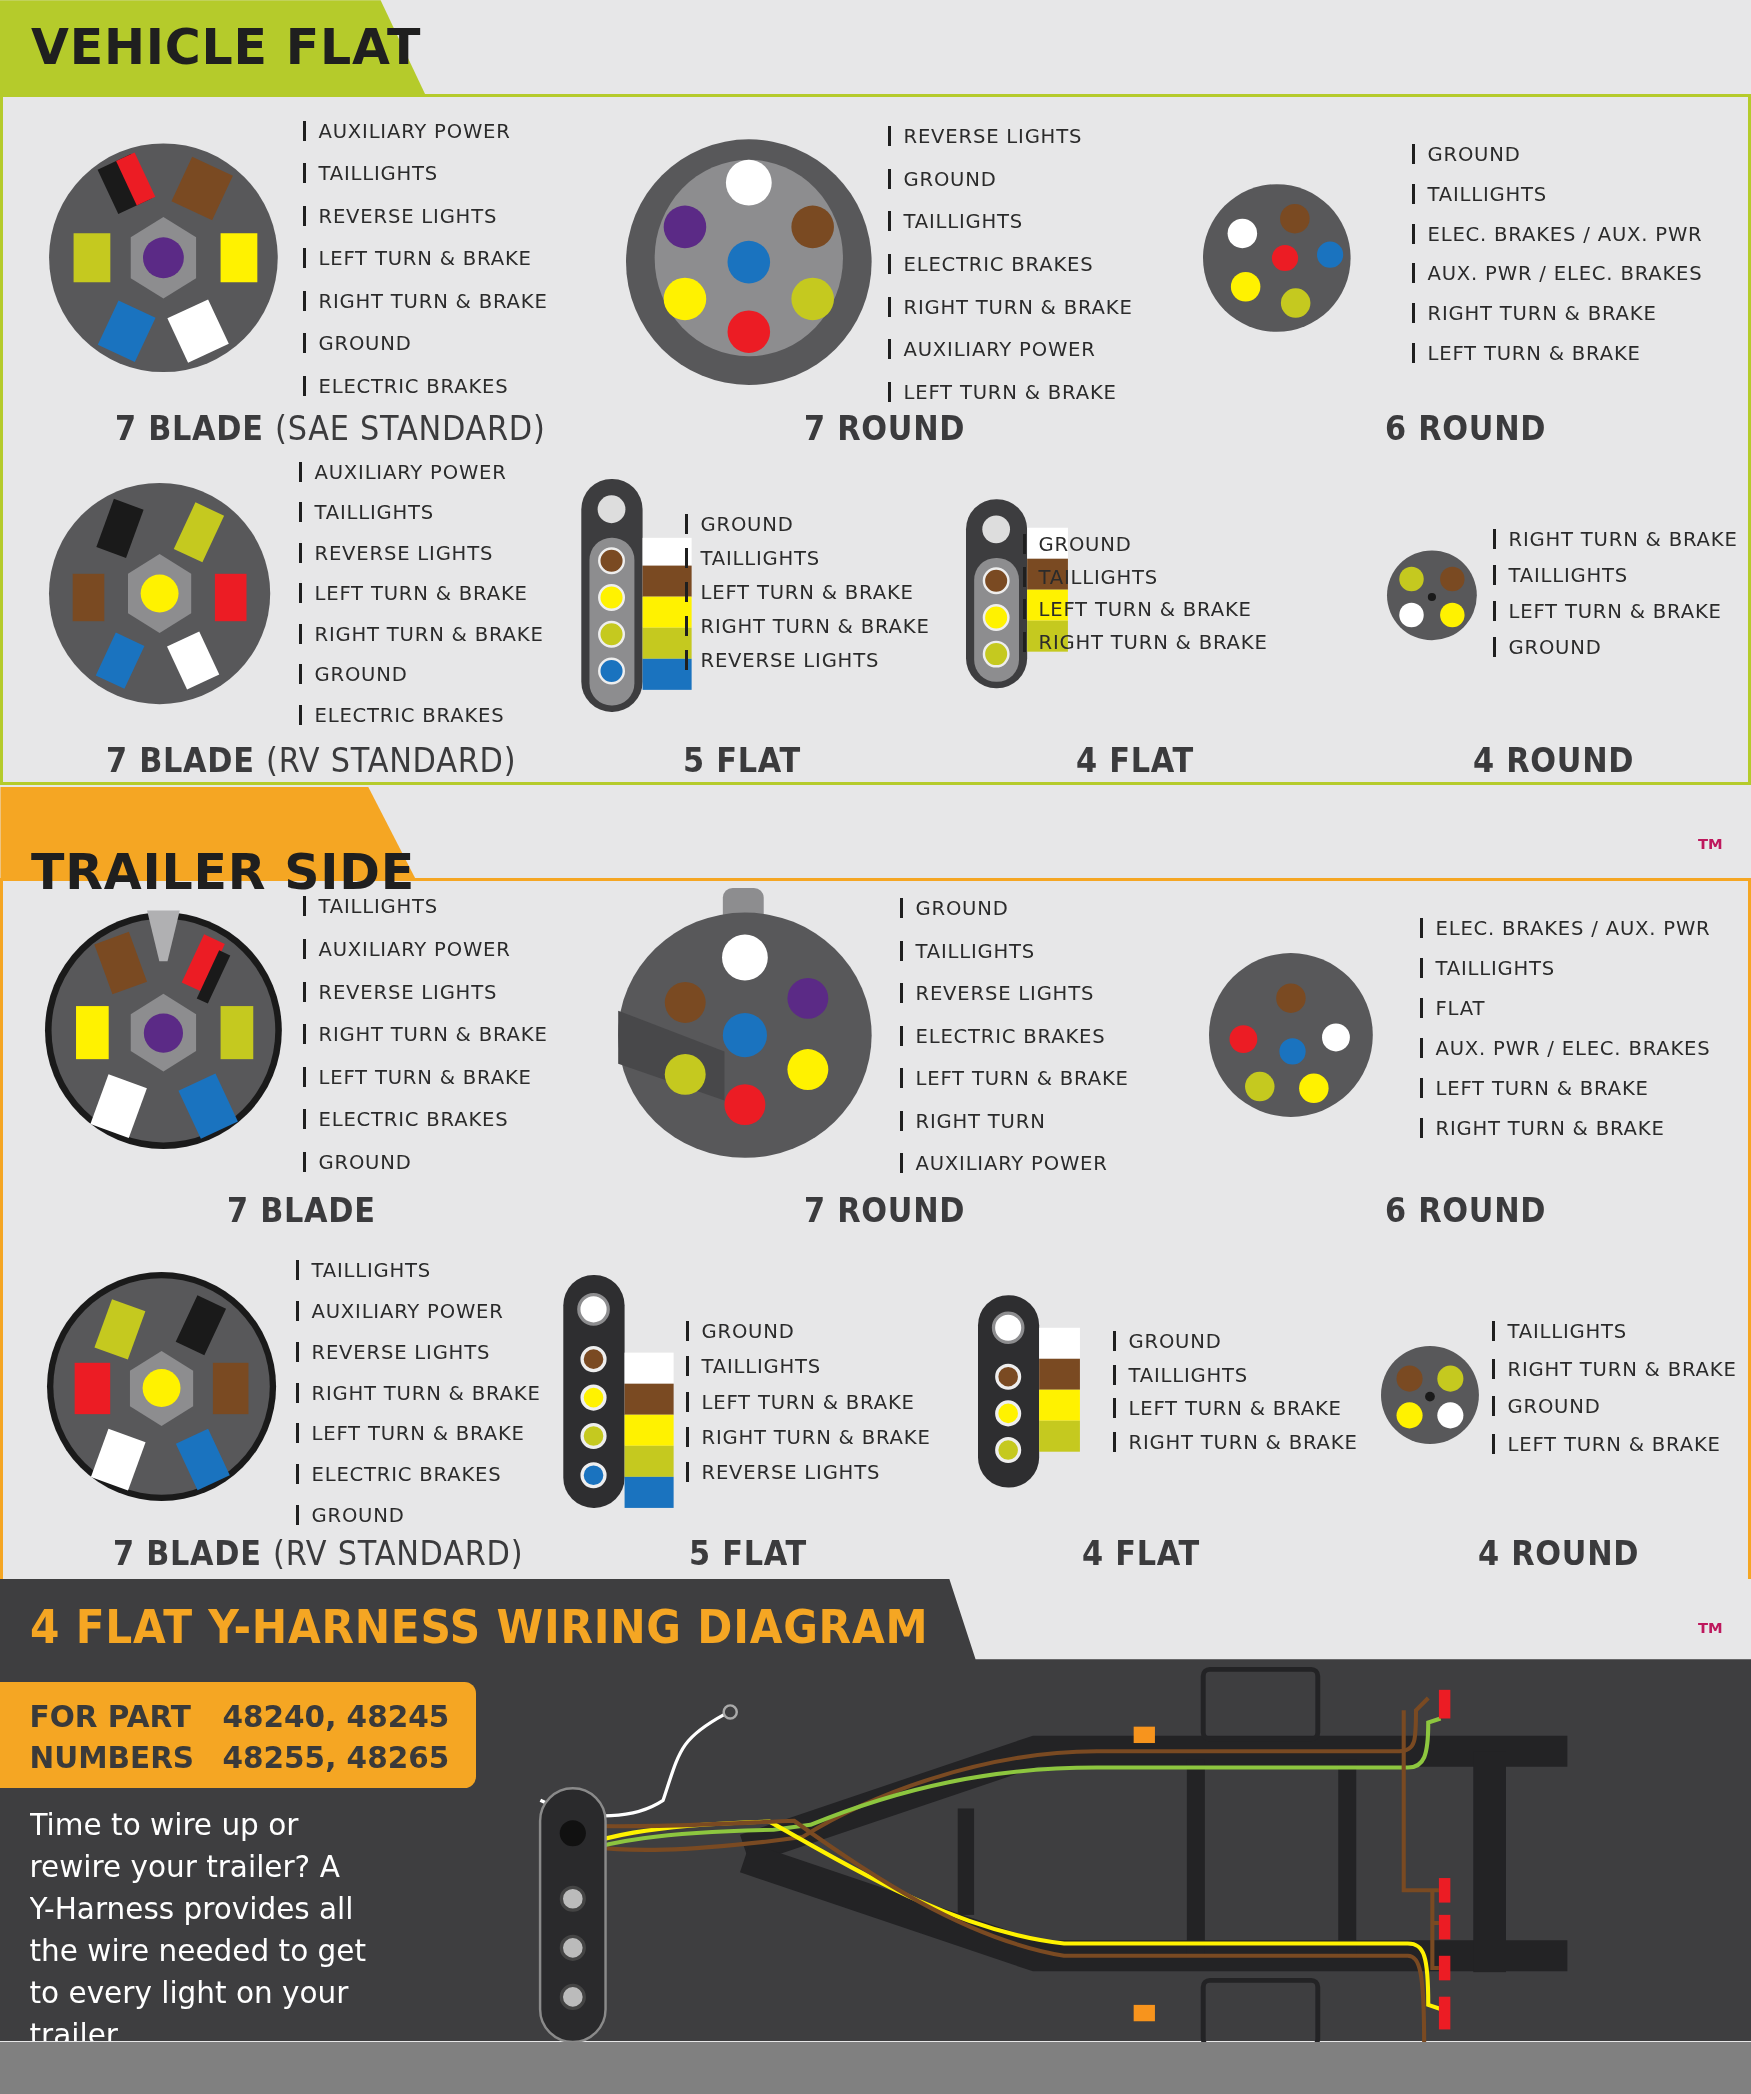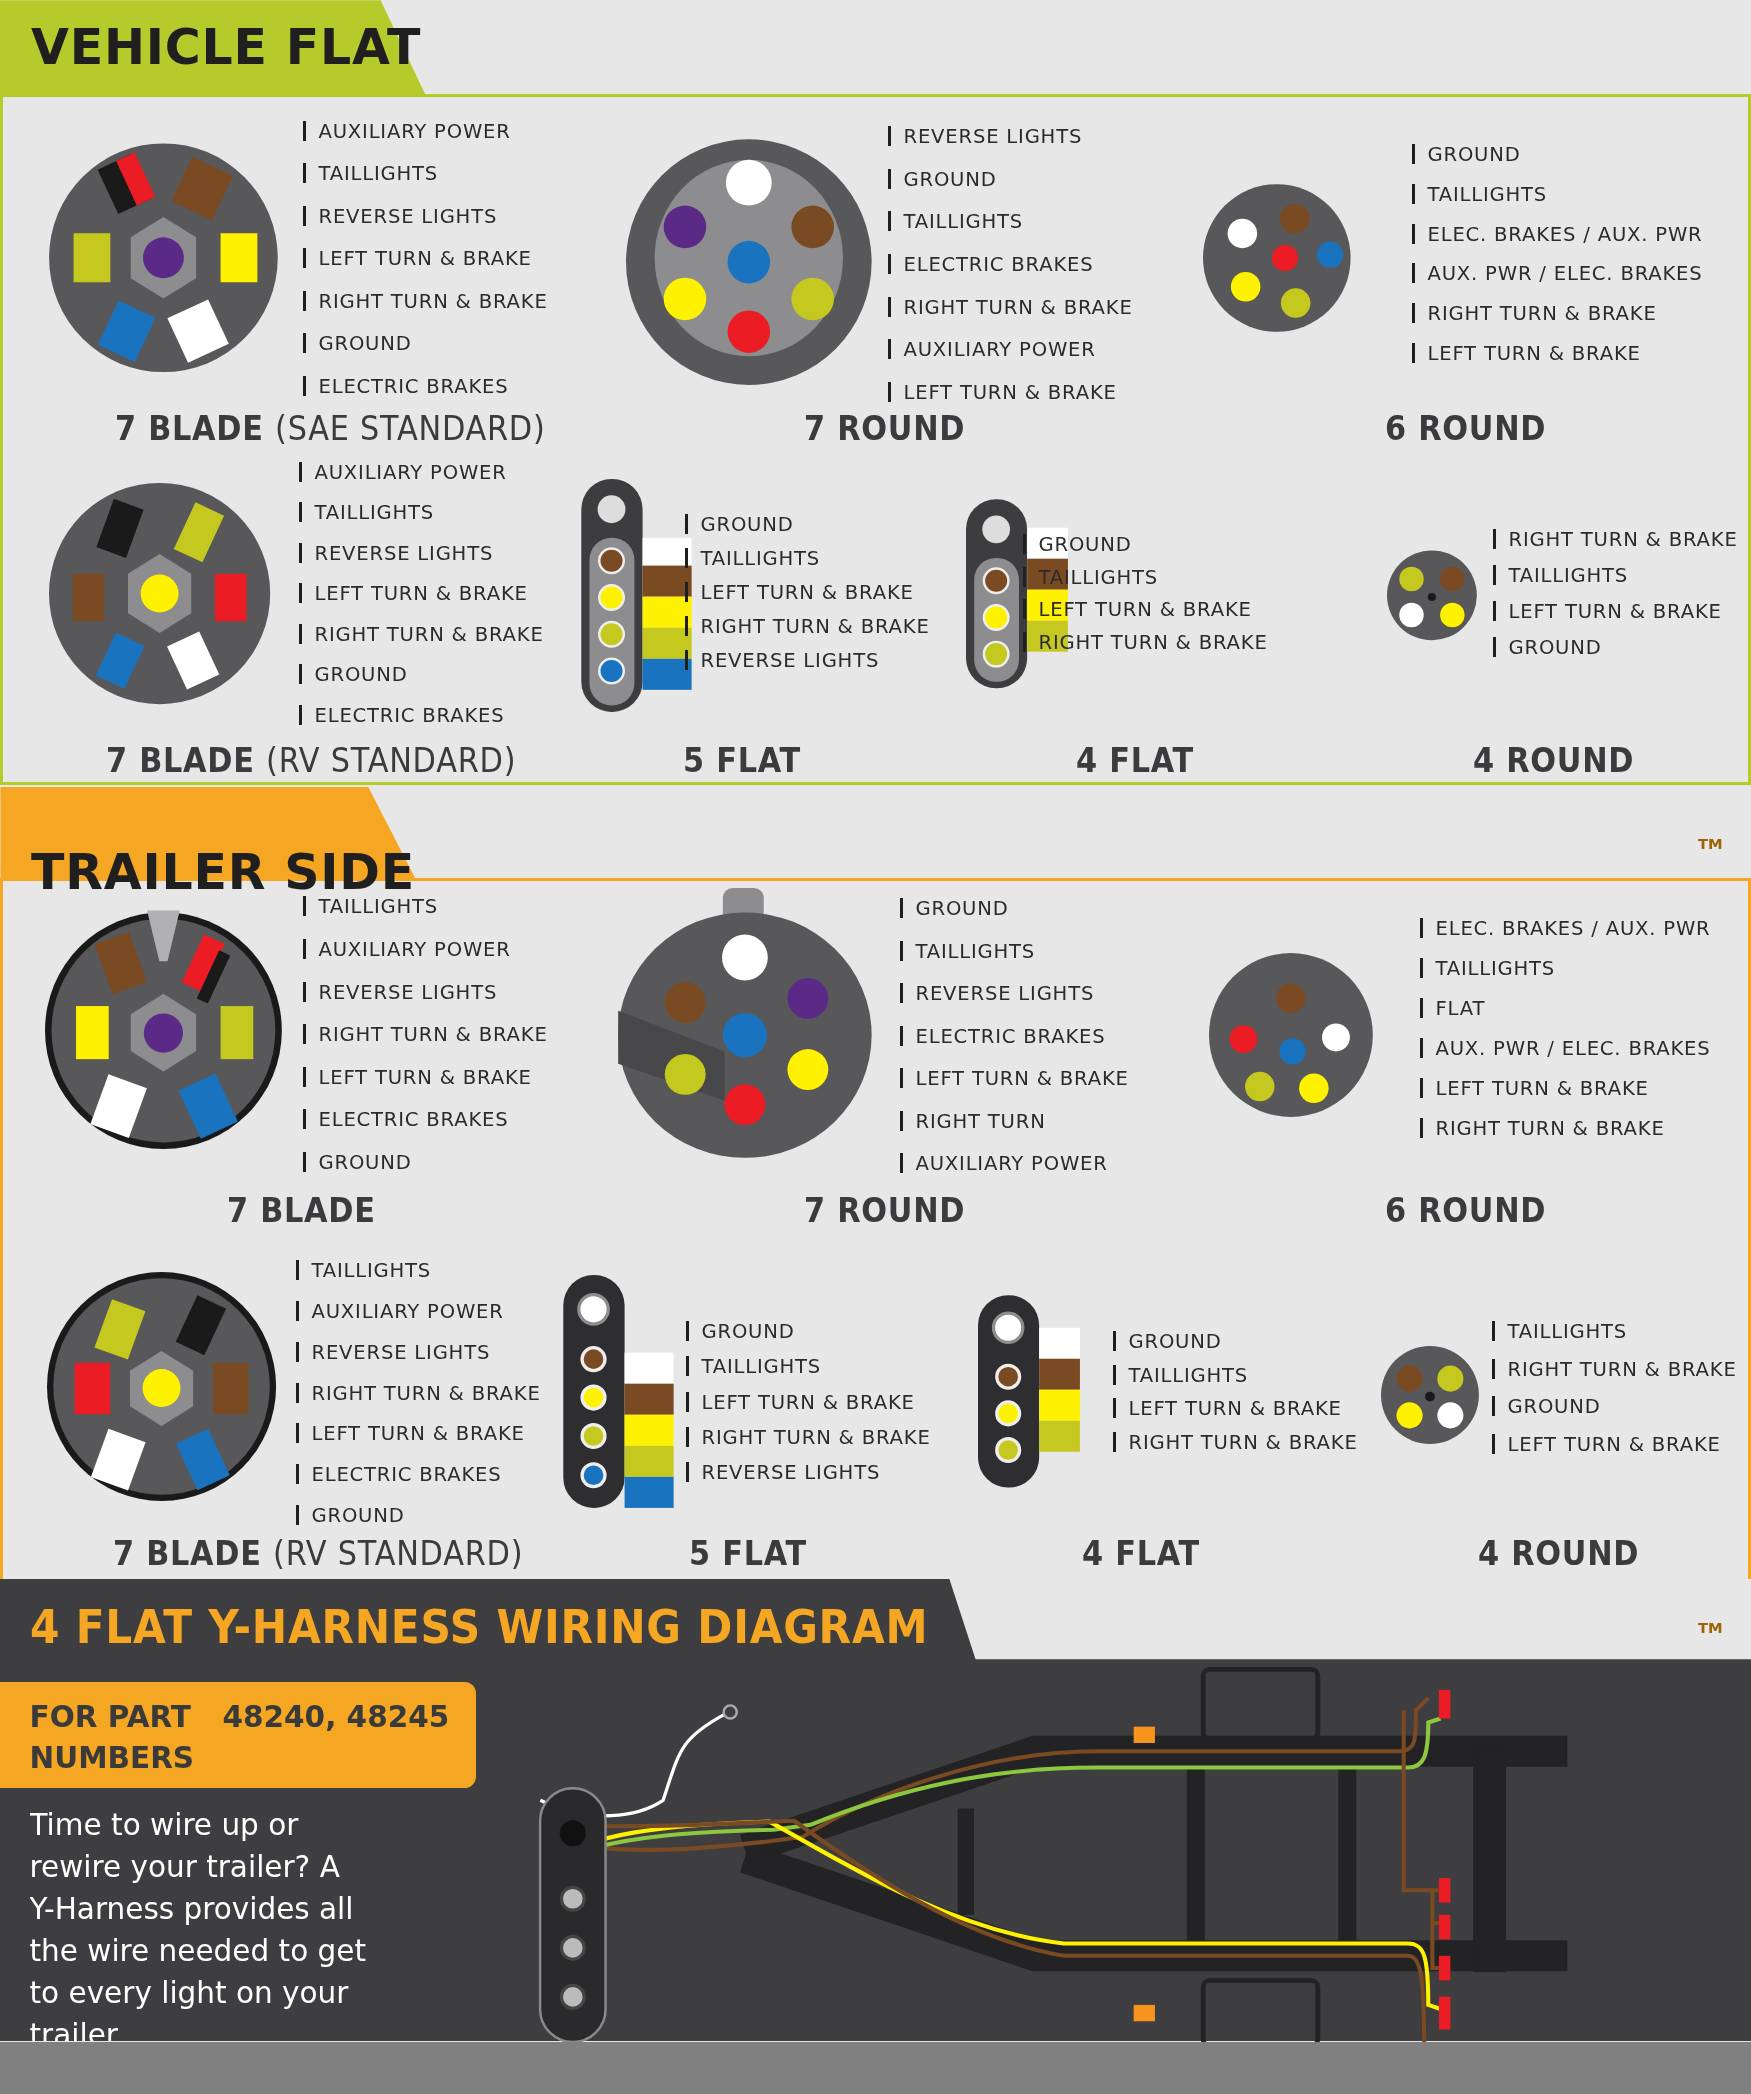--- a/index.html
+++ b/index.html
@@ -5,21 +5,21 @@
   *{box-sizing:border-box;margin:0;padding:0}
   html,body{width:1751px;height:2095px;overflow:hidden;background:#e7e7e8;font-family:"DejaVu Sans",sans-serif;}
   .banner{position:absolute;left:0;height:95px;display:flex;align-items:center;padding-left:31px;
     font-family:"DejaVu Sans",sans-serif;font-weight:bold;font-size:49px;color:#1f1f1f;letter-spacing:0.8px;}
   .panel{position:absolute;left:0;width:1751px;border:3.3px solid;background:#e7e7e8;}
   .label-row{position:absolute;display:flex;align-items:center;height:24.5px;}
   .tick{width:2.5px;height:19.6px;background:#1f1f1f;margin-right:13px}
   .lbl{font-size:19.6px;color:#2b2b2b;letter-spacing:0.8px;white-space:nowrap}
   .title{position:absolute;font-weight:bold;font-size:33px;color:#3b3b3d;white-space:nowrap;letter-spacing:0.8px;transform:scaleX(.92);transform-origin:left center}
   .title .sub{font-weight:normal}
-  .tm{position:absolute;font-size:14.7px;font-weight:bold;color:#a16207}
+  .tm{position:absolute;font-size:14.7px;font-weight:bold;color:#be185d}
   svg{position:absolute;overflow:visible}
   .dark{position:absolute;left:0;top:1579px;width:1751px;height:462px;background:#3e3e40}
   .ytitle{position:absolute;left:29.5px;top:1600px;font-weight:bold;font-size:46px;color:#f5a623;white-space:nowrap;letter-spacing:0.8px;transform:scaleX(.92);transform-origin:left center}
   .partbox{position:absolute;left:0;top:1682px;width:476px;height:106px;background:#f5a623;border-radius:0 11.5px 11.5px 0;padding:14.7px 0 0 29.5px}
   .partrow{display:flex;font-weight:bold;font-size:29.5px;color:#3a3a3a;height:41px;align-items:center}
   .partrow span:first-child{width:193px}
   .blurb{position:absolute;left:29.5px;top:1804px;width:344px;font-size:29.5px;line-height:42px;color:#ffffff;height:237px;overflow:hidden}
   .footer{position:absolute;left:0;top:2042px;width:1751px;height:53px;background:#808080}
 </style>
 </head>
@@ -577,20 +577,21 @@
 <div class="ytitle">4 FLAT Y-HARNESS WIRING DIAGRAM</div>
 <div class="tm" style="left:1698px;top:1619px">TM</div>
 
 <div class="partbox">
   <div class="partrow">
       <span>FOR PART</span>
       <span>48240, 48245</span>
     </div>
   <div class="partrow">
       <span>NUMBERS</span>
+      <span>48255, 48265</span>
     </div>
 </div>
 <div class="blurb">Time to wire up or rewire your trailer? A Y-Harness provides all the wire needed to get to every light on your trailer</div>
 
 <svg style="left:524px;top:1661px" width="982" height="385" viewBox="0 0 1200 470">
 
   <polyline points="310,230 665,110 1315,110" fill="none" stroke="#232325" stroke-width="38" transform="translate(-40,0)"></polyline>
   <polyline points="310,240 665,360 1315,360" fill="none" stroke="#232325" stroke-width="38" transform="translate(-40,0)"></polyline>
   <rect x="1200" y="110" width="40" height="270" fill="#232325" transform="translate(-40,0)"></rect>
   <rect x="850" y="120" width="22" height="240" fill="#232325" transform="translate(-40,0)"></rect>

